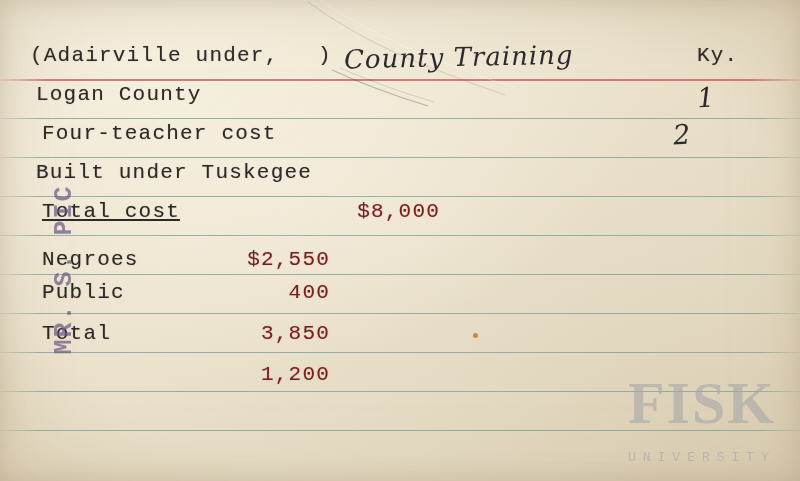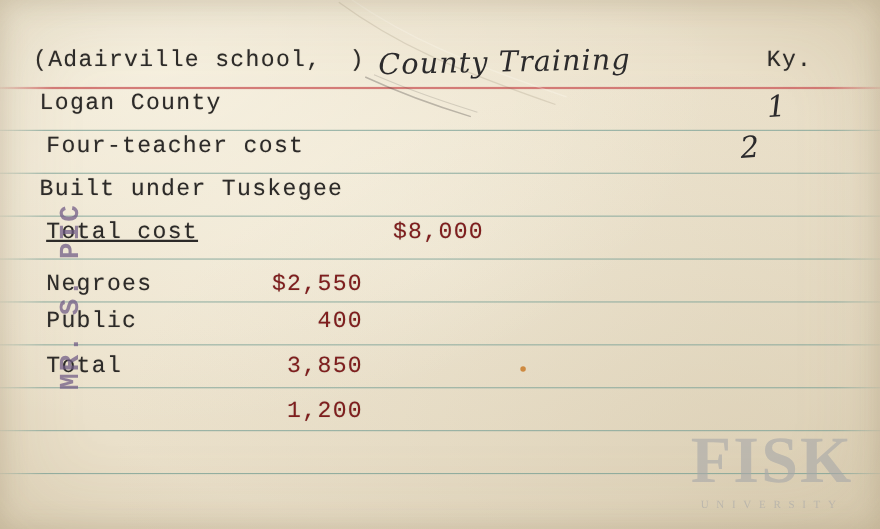--- a/index.html
+++ b/index.html
@@ -139,39 +139,38 @@
     height: 5px;
     background: #c8761f;
     border-radius: 50%;
     opacity: 0.8;
   }
   
   #watermark {
     position: absolute;
     right: 24px;
     bottom: 16px;
-    text-align: center;
     color: #a9a9a9;
     opacity: 0.62;
     pointer-events: none;
   }
   #watermark .wm-main {
     font-family: "Liberation Serif", serif;
     font-size: 60px;
     font-weight: bold;
     letter-spacing: 2px;
     line-height: 1;
     display: block;
   }
   #watermark .wm-sub {
-    font-family: Liberation Serif, serif;
-    font-size: 10px;
+    font-family: Liberation Mono, monospace;
+    font-size: 13px;
     letter-spacing: 7px;
     display: block;
-    margin-top: 6px;
+    margin-top: 17px;
   }
 </style>
 </head>
 <body>
 
 <div id="card">
   <div class="paper"></div>
 
   <div class="red-rule"></div>
   <div class="rule" style="top:118px"></div>
@@ -186,21 +185,21 @@
 
   <svg class="fold" viewBox="0 0 230 120">
     <path d="M8 2 C 60 40, 110 62, 205 95" stroke="rgba(120,105,80,0.35)" stroke-width="1.2" fill="none"></path>
     <path d="M20 0 C 70 34, 120 56, 215 88" stroke="rgba(255,253,245,0.55)" stroke-width="1.2" fill="none"></path>
   </svg>
   <svg class="scratch" viewBox="0 0 120 44">
     <path d="M2 4 C 28 16, 52 26, 98 40" stroke="rgba(60,55,52,0.55)" stroke-width="1.3" fill="none"></path>
     <path d="M10 2 C 34 12, 58 22, 104 36" stroke="rgba(60,55,52,0.30)" stroke-width="1" fill="none"></path>
   </svg>
 
-  <div class="typed" style="left:30px; top:44px;">(Adairville school,</div>
+  <div class="typed" style="left:30px; top:44px;">(Adairville under,</div>
   <div class="typed" style="left:36px; top:83px;">Logan County</div>
   <div class="typed" style="left:42px; top:122px;">Four-teacher cost</div>
   <div class="typed" style="left:36px; top:161px;">Built under Tuskegee</div>
 
   <div class="typed" style="left:42px; top:200px;text-decoration:underline;">Total cost</div>
   <div class="num" style="left:240px; top:200px; width:200px;">$8,000</div>
 
   <div class="typed" style="left:42px; top:248px;">Negroes</div>
   <div class="num" style="left:140px; top:248px; width:190px;">$2,550</div>
 

